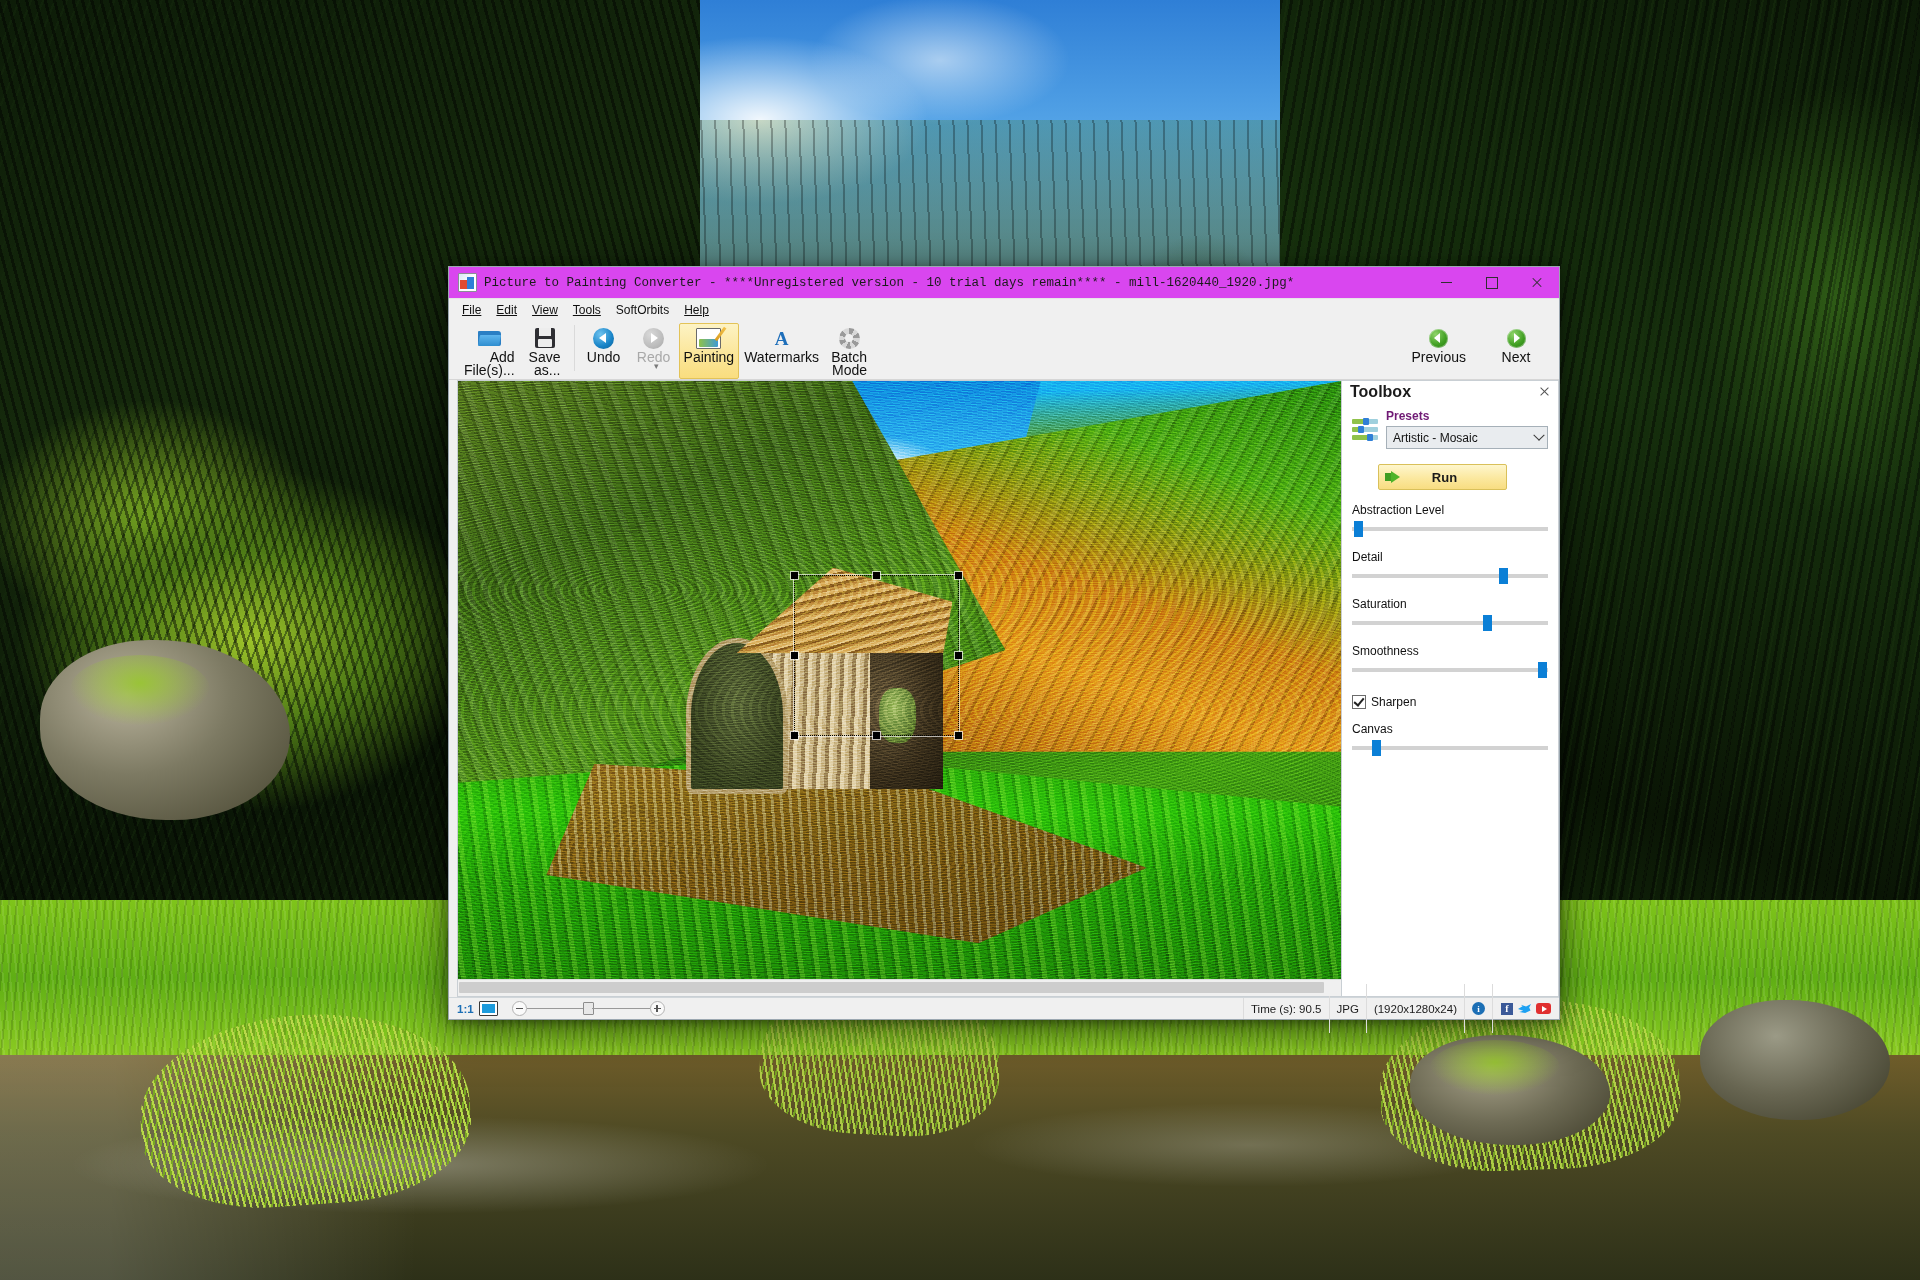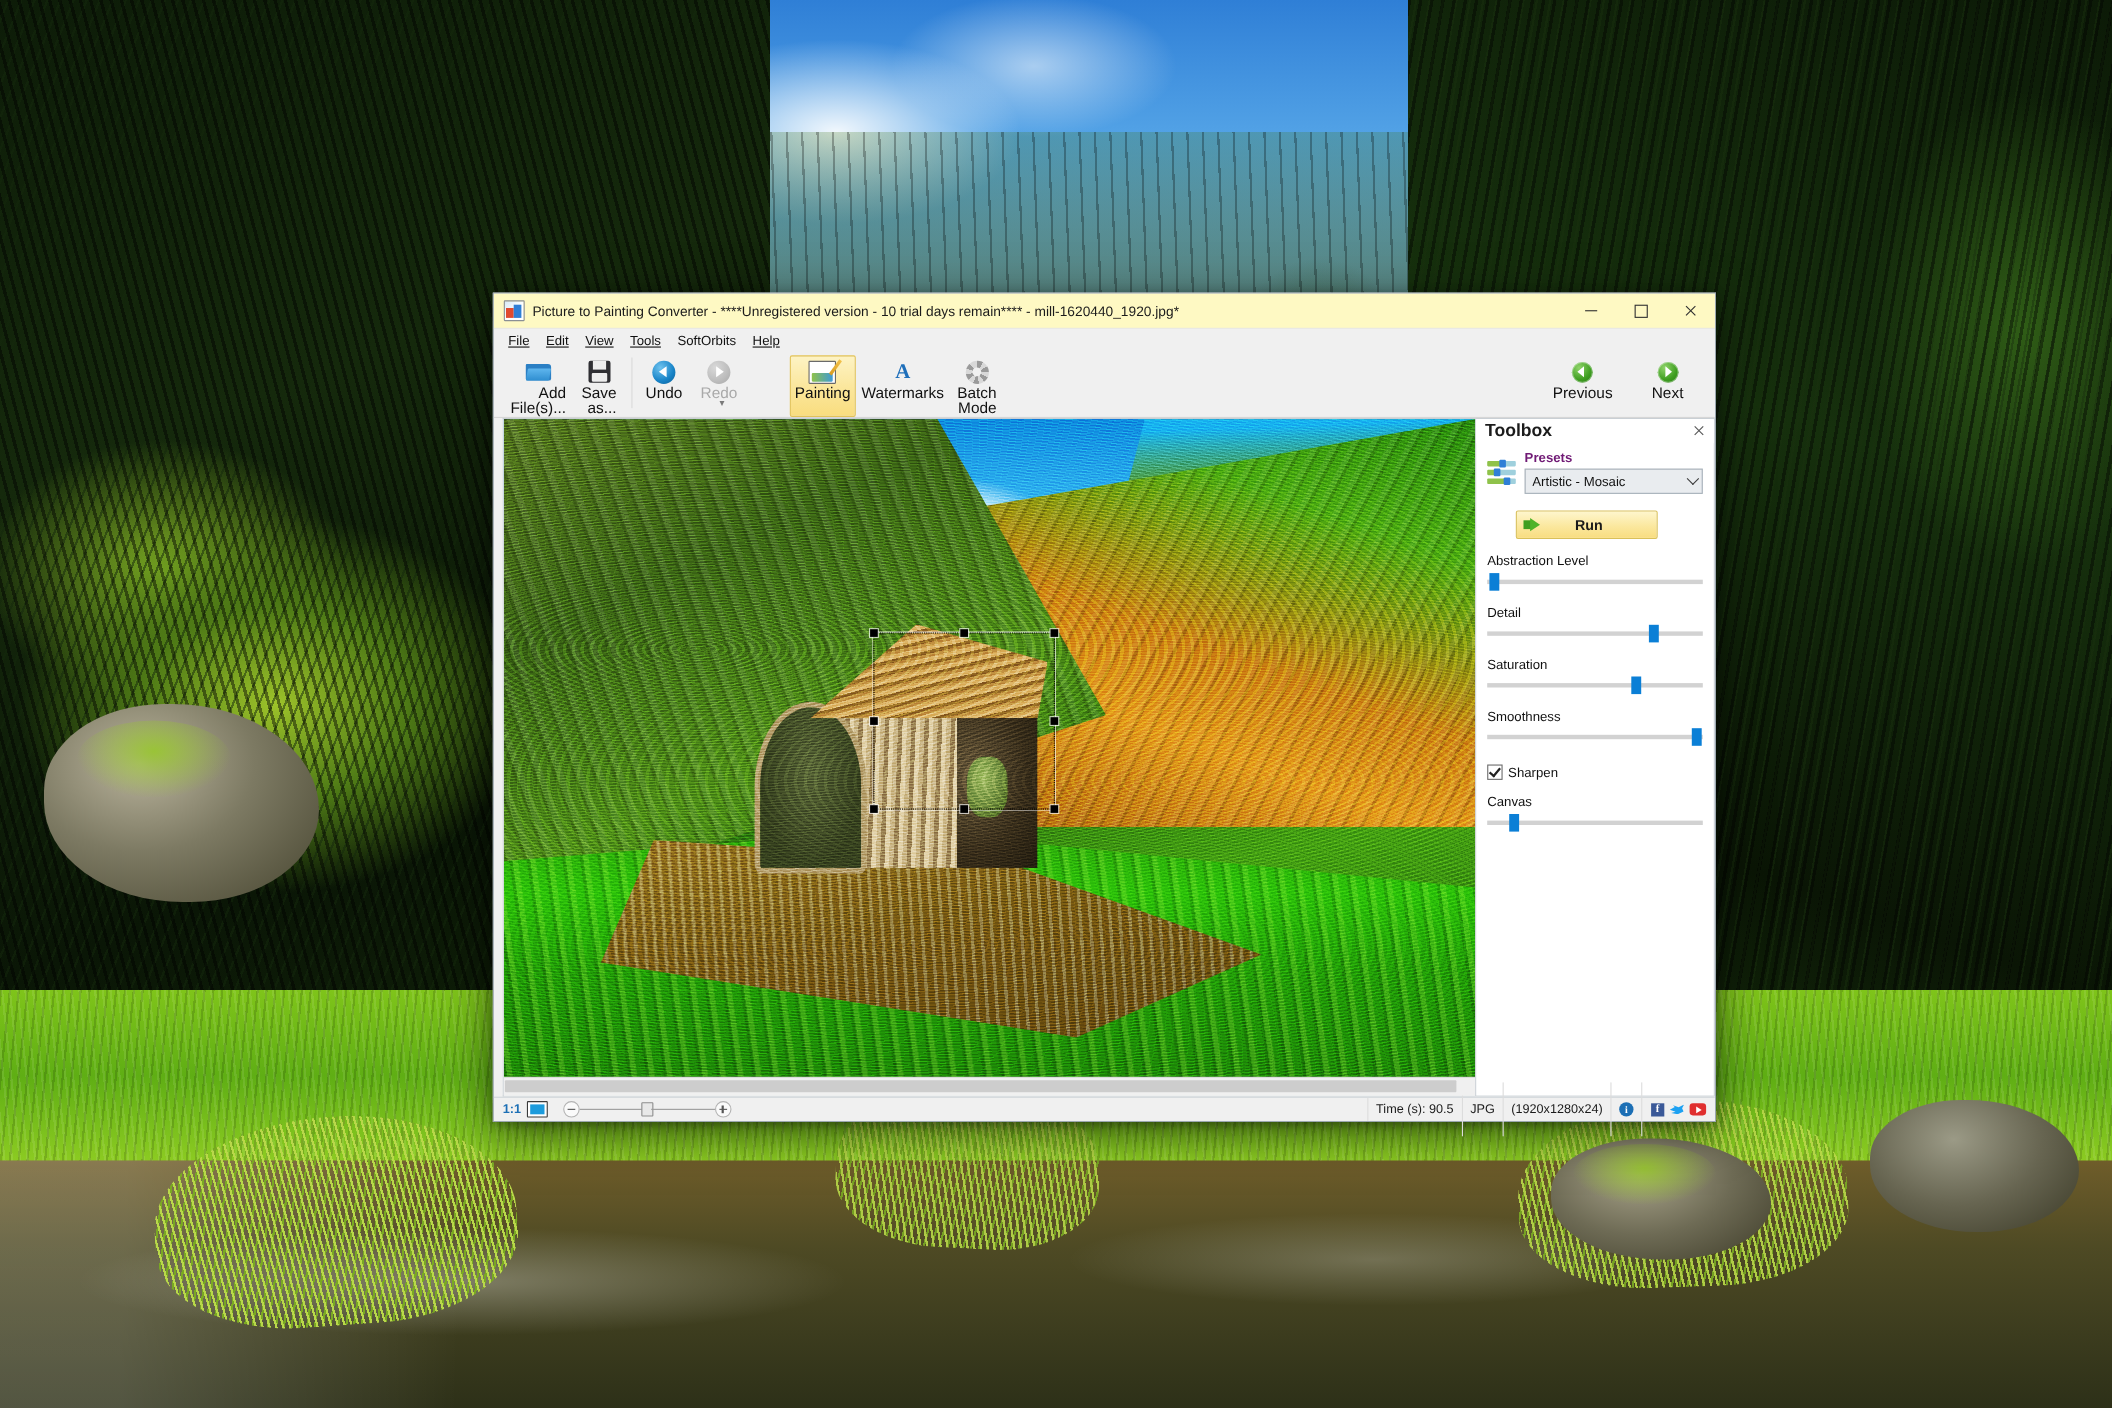--- a/index.html
+++ b/index.html
@@ -95,22 +95,22 @@
     position:absolute;left:448px;top:266px;width:1110px;height:752px;
     background:#f0f0f0;
     border:1px solid #9ba7b0;
     box-shadow:0 10px 38px rgba(0,0,0,.55), 0 2px 10px rgba(0,0,0,.35);
     display:flex;flex-direction:column;
     font-size:12.5px;color:#1a1a1a;
   }
 
   
   .titlebar{
-    height:31px;background:#fef9c3;display:flex;align-items:center;
-    border-bottom:1px solid #e6e6e6;flex:0 0 auto;
+    height:31px;background:#d946ef;display:flex;align-items:center;
+    border-bottom:1px solid #e6e6e6;flex:0 0 auto;font-family:Liberation Mono, monospace;
   }
   .app-icon{
     width:17px;height:17px;margin:0 7px 0 9px;flex:0 0 auto;position:relative;
     background:linear-gradient(135deg,#d8eaf7 0%,#ffffff 55%);
     border:1px solid #8a8f95;border-radius:1px;overflow:hidden;
   }
   .app-icon::before{content:"";position:absolute;left:1px;top:6px;width:7px;height:9px;background:#e04a2f;}
   .app-icon::after{content:"";position:absolute;left:8px;top:3px;width:7px;height:12px;background:#2f7fd6;}
   .title-text{flex:1 1 auto;font-size:12.5px;color:#1b1b1b;white-space:nowrap;overflow:hidden;}
   .winbtns{display:flex;flex:0 0 auto;height:31px;}
@@ -133,21 +133,20 @@
     padding:3px 0 0 10px;flex:0 0 auto;position:relative;
     border-bottom:1px solid #d6d6d6;
   }
   .tb-btn{
     min-width:40px;height:52px;display:flex;flex-direction:column;align-items:center;
     padding:2px 4px 0;border:1px solid transparent;border-radius:2px;
   }
   .tb-btn.active{
     background:linear-gradient(180deg,#fdf3c4 0%,#fbe69a 55%,#f9dd7f 100%);
     border-color:#e3c357;
-    margin-left:39px;
   }
   .tb-ico{height:24px;display:flex;align-items:center;justify-content:center;margin-bottom:1px;}
   .tb-lab{font-size:14px;line-height:12.5px;text-align:right;color:#111;white-space:pre-line;}
   .tb-btn.disabled .tb-lab{color:#a9a9a9;}
   .tb-sep{width:1px;height:46px;background:#dadada;margin:2px 4px 0;}
   .tb-right{position:absolute;right:18px;top:3px;display:flex;gap:20px;}
   .tb-overflow{position:absolute;left:205px;top:42px;width:9px;height:9px;color:#7a7a7a;font-size:9px;line-height:9px;}
 
   
   .ic-folder{width:23px;height:18px;position:relative;}

